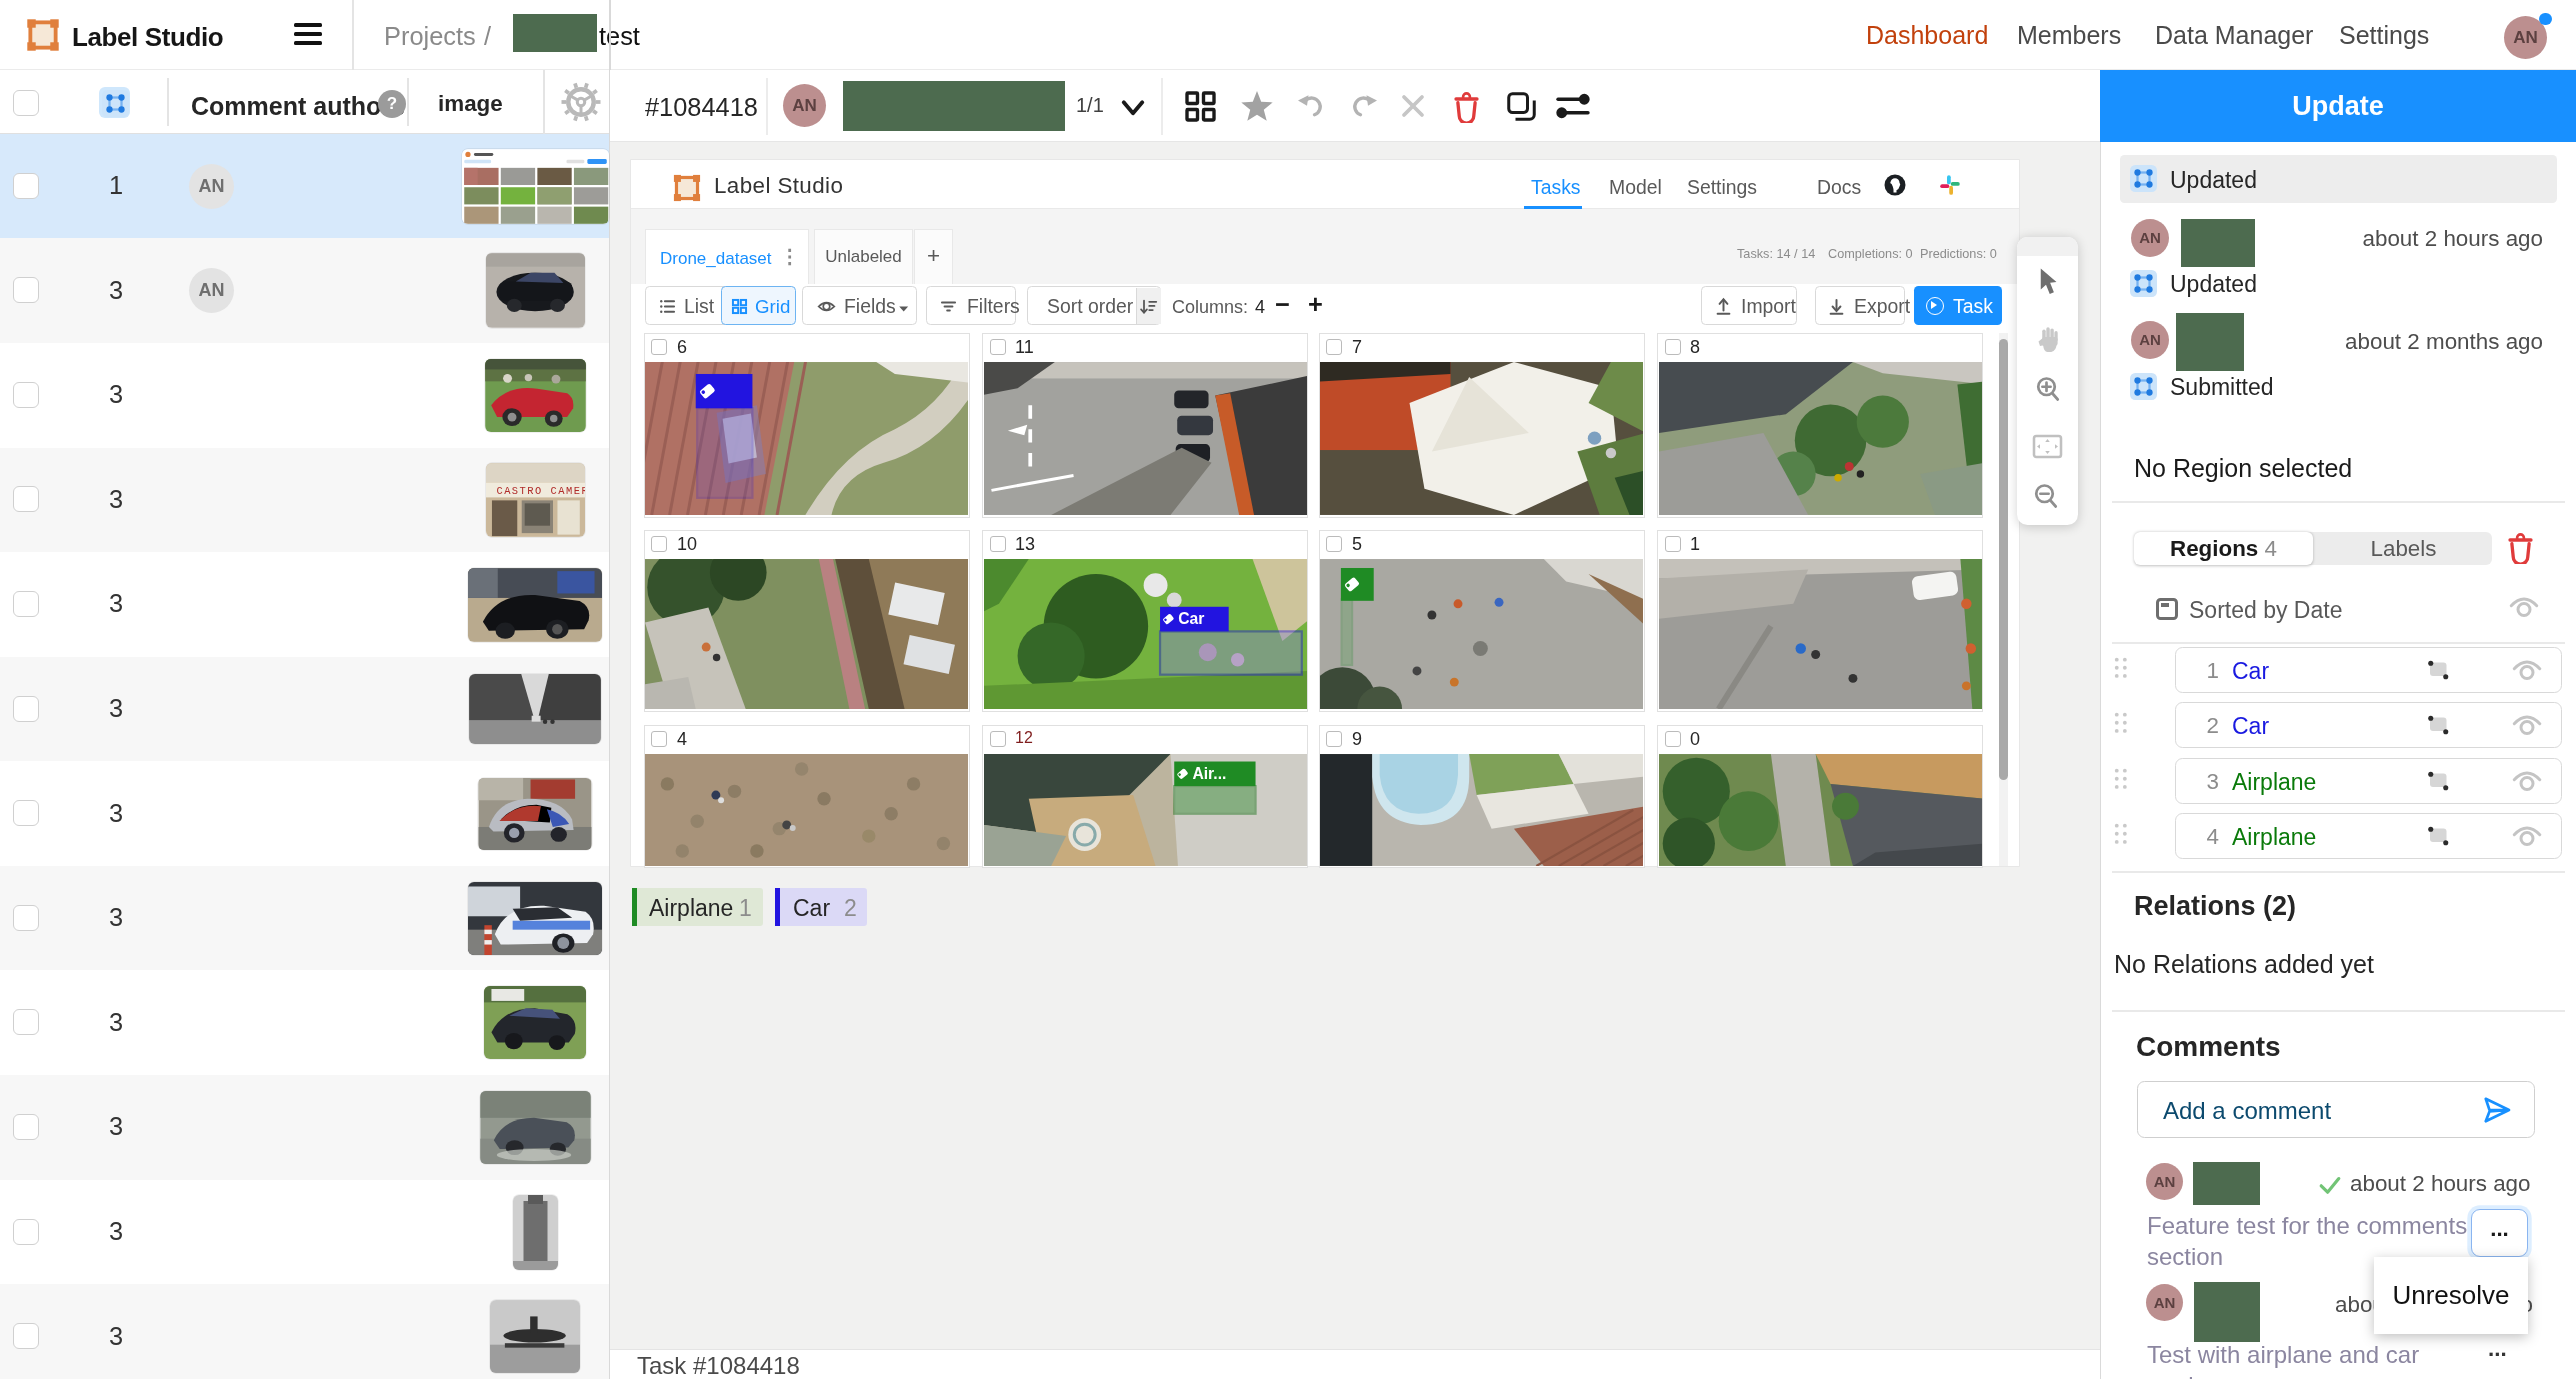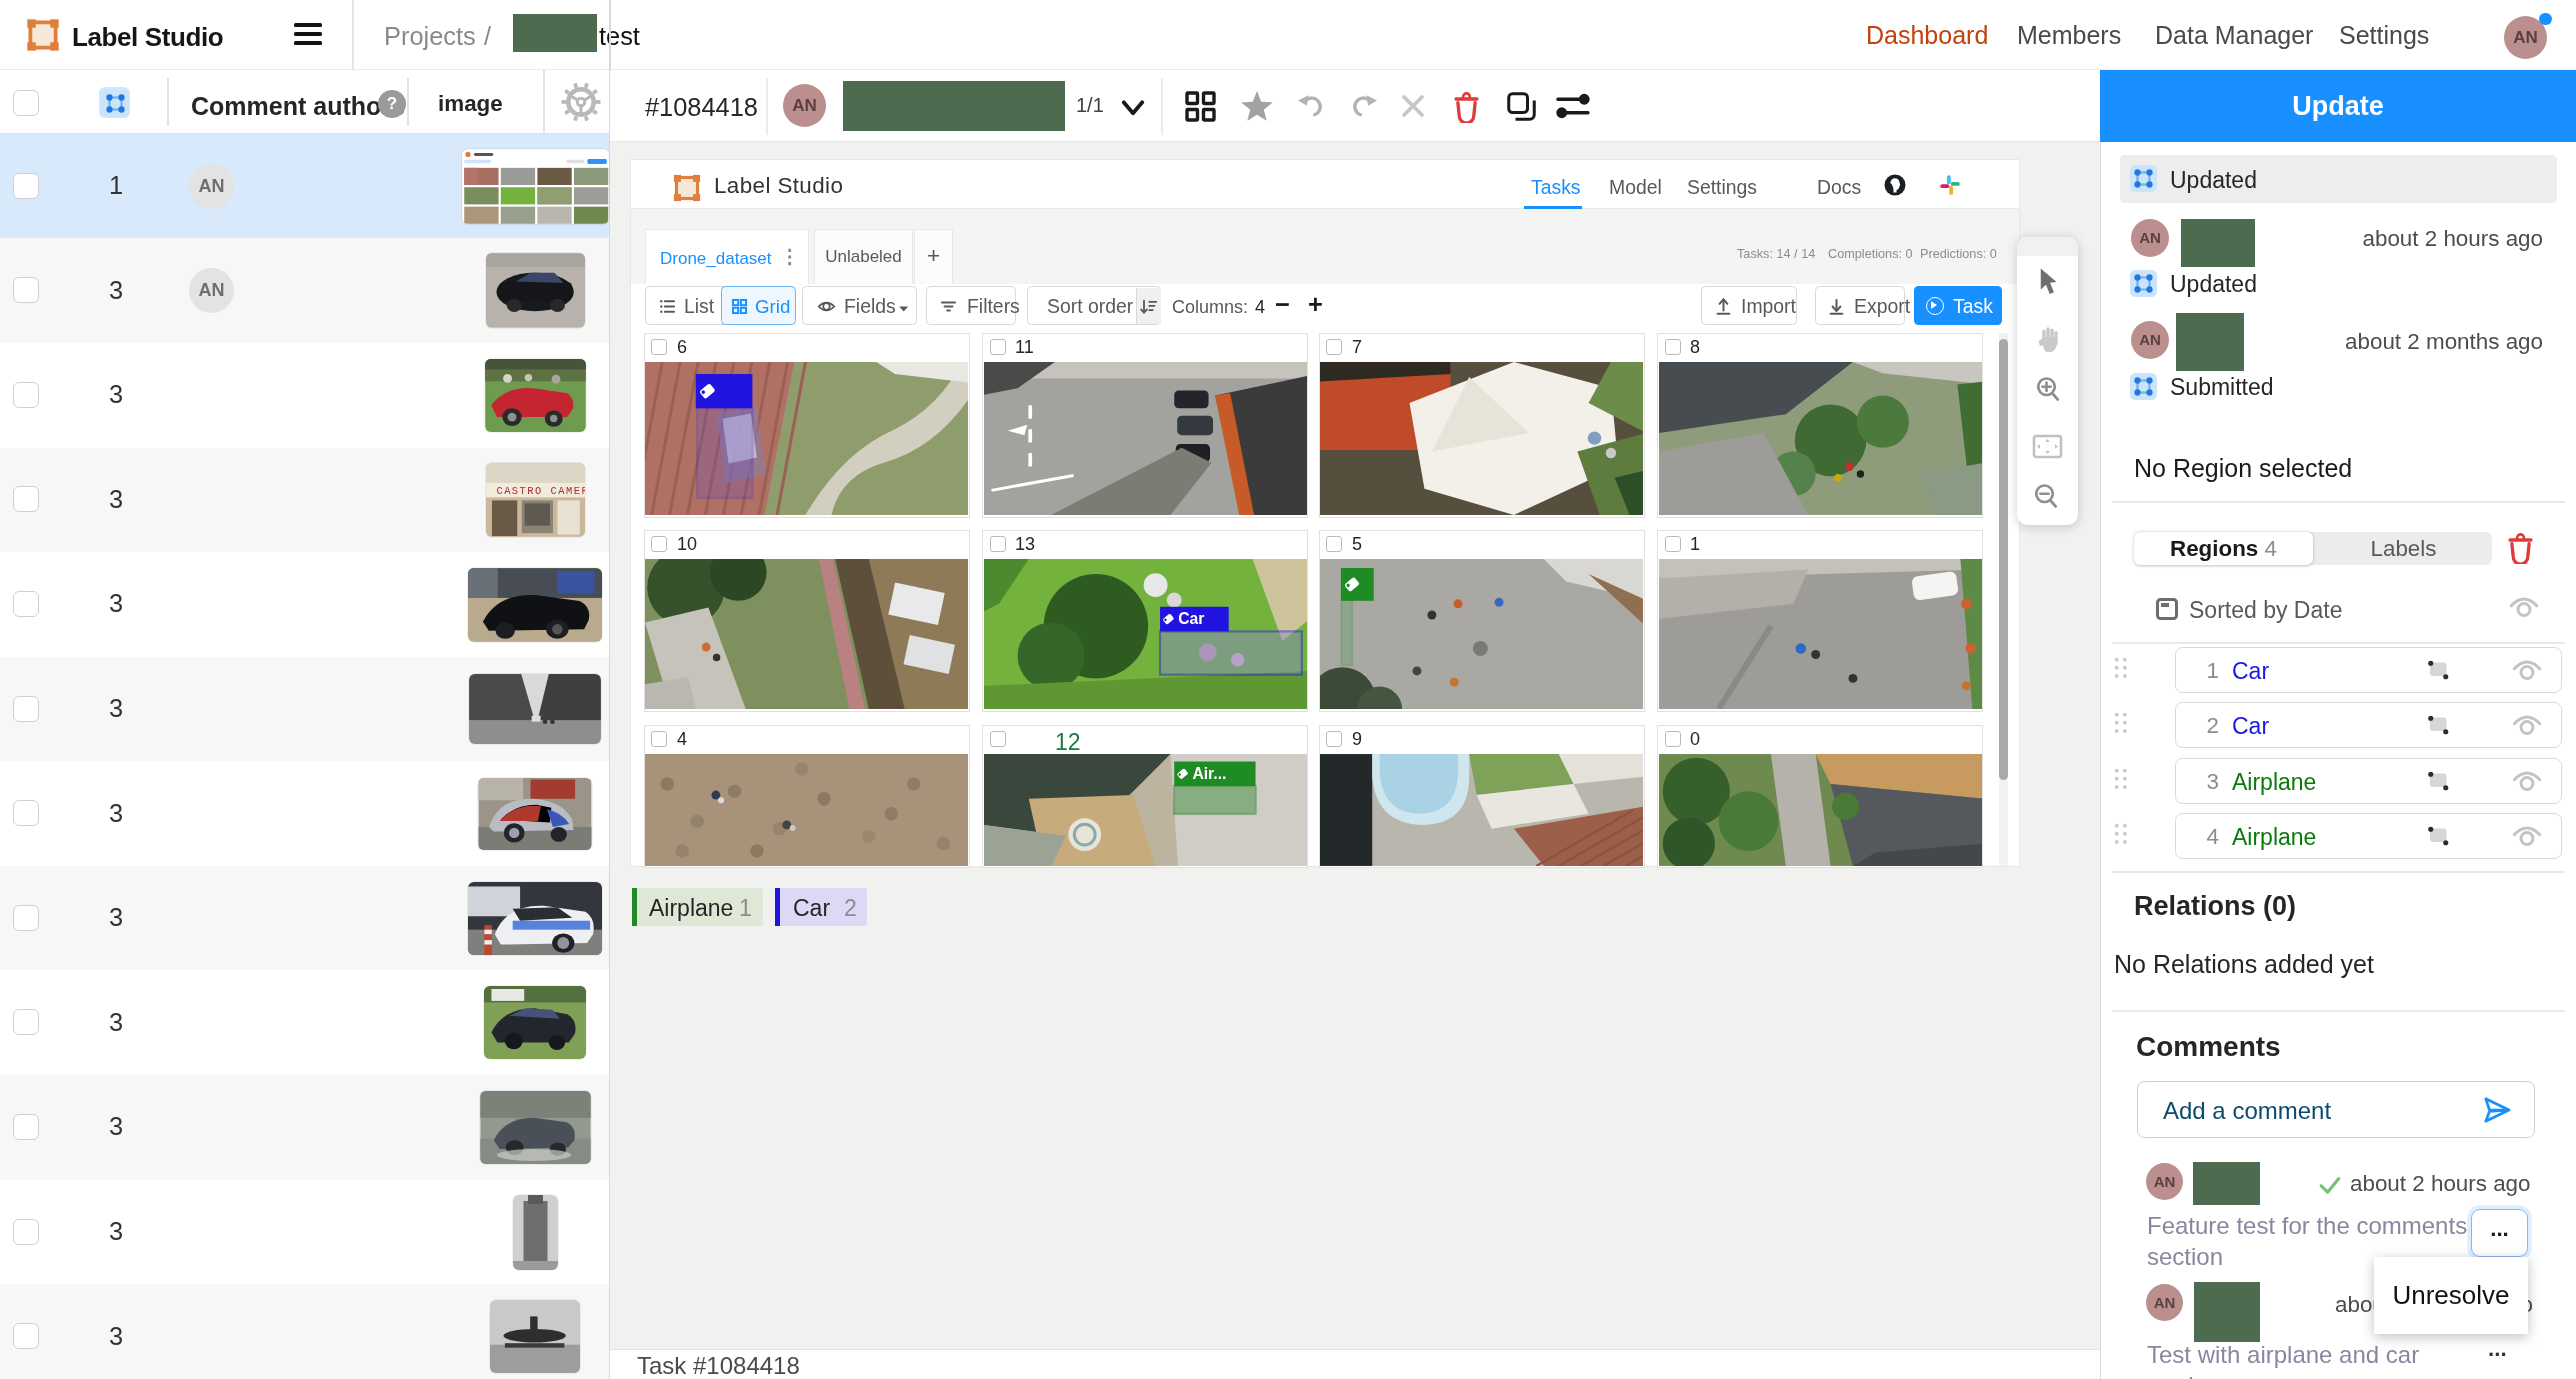--- a/index.html
+++ b/index.html
@@ -589,21 +589,21 @@
         <circle cx="210" cy="20" r="9" fill="#95856d"></circle>
         <circle cx="330" cy="80" r="9" fill="#8d7d65"></circle>
         <circle cx="50" cy="130" r="9" fill="#93836b"></circle>
         <circle cx="95" cy="55" r="6" fill="#2f3a55"></circle>
         <circle cx="102" cy="62" r="4" fill="#ddd"></circle>
         <circle cx="190" cy="95" r="6" fill="#444"></circle>
         <circle cx="198" cy="99" r="4" fill="#c9c9c9"></circle>
       </svg></div>
 <div style="position:absolute;left:982px;top:725px;width:326px;height:143px;background:#fff;border:1.5px solid #e0e0e0;box-sizing:border-box;"></div>
 <div style="position:absolute;left:990px;top:731px;width:16.4px;height:16.4px;border:1.5px solid #bbb;border-radius:3px;background:#fff;box-sizing:border-box;"></div>
-<div style="position:absolute;left:1015px;top:729px;font-size:23px;color:#15803d;margin-left:40px;">12</div>
+<div style="position:absolute;left:1015px;top:729px;font-size:16px;color:#7f1d1d;">12</div>
 <div style="position:absolute;left:984px;top:754px;width:323px;height:112px;overflow:hidden;"><svg width="326" height="112" viewBox="0 0 437 150" style="">
         <rect width="437" height="150" fill="#bcb49e"></rect>
         <polygon points="0,0 250,0 180,70 110,110 0,95" fill="#39473d"></polygon>
         <polygon points="250,0 437,0 437,150 260,150" fill="#cfcdc6"></polygon>
         <polygon points="60,60 200,55 230,150 80,150" fill="#c7ab7d"></polygon>
         <circle cx="135" cy="108" r="22" fill="#e8e4da"></circle>
         <circle cx="135" cy="108" r="14" fill="none" stroke="#8aa" stroke-width="4"></circle>
         <polygon points="0,95 110,110 90,150 0,150" fill="#9aa394"></polygon>
         <rect x="255" y="43" width="109" height="37" fill="#2f8a2f" opacity="0.45" stroke="#157015" stroke-width="3"></rect>
         <g>
@@ -839,21 +839,21 @@
         <circle cx="5" cy="7" r="3.4" fill="#2b2b2b"></circle>
         <circle cx="25" cy="25" r="3.4" fill="#2b2b2b"></circle>
       </svg></div>
 <div style="position:absolute;left:2512px;top:822px;"><svg width="30" height="30" viewBox="0 0 40 40" style="">
         <g stroke="#c4c4c4" fill="none" stroke-width="4" stroke-linecap="round">
           <path d="M 3 17 Q 20 -1 37 17"></path>
           <circle cx="20" cy="22" r="8"></circle>
         </g>
       </svg></div>
 <div class="hline" style="left:2112px;top:871px;width:453px;"></div>
-<div style="position:absolute;left:2134px;top:891px;font-size:27px;font-weight:bold;color:#262626;">Relations (0)</div>
+<div style="position:absolute;left:2134px;top:891px;font-size:27px;font-weight:bold;color:#262626;">Relations (2)</div>
 <div style="position:absolute;left:2114px;top:950px;font-size:25px;color:#262626;">No Relations added yet</div>
 <div class="hline" style="left:2112px;top:1010px;width:453px;"></div>
 <div style="position:absolute;left:2136px;top:1031px;font-size:28px;font-weight:bold;color:#262626;">Comments</div>
 <div style="position:absolute;left:2137px;top:1081px;width:398px;height:57px;background:#fff;border:1.5px solid #cfcfcf;border-radius:7.5px;box-sizing:border-box;"></div>
 <div style="position:absolute;left:2163px;top:1097px;font-size:24px;color:#0c4a6e;text-align:center;">Add a comment</div>
 <div style="position:absolute;left:2482px;top:1095px;"><svg width="30" height="30" viewBox="0 0 40 40" style="">
         <path d="M 5 5 L 36 20 L 10 20 Z M 10 22 L 36 20 L 5 35 Z" fill="none" stroke="#1890ff" stroke-width="3.6" stroke-linejoin="round"></path>
       </svg></div>
 <div style="position:absolute;left:2146px;top:1163px;width:37px;height:37px;border-radius:50%;background:#bc8f8f;color:#5c4040;font-weight:bold;font-size:15px;text-align:center;line-height:37px;">AN</div>
 <div style="position:absolute;left:2193px;top:1162px;width:67px;height:43px;background:#4d6b4f;"></div>

